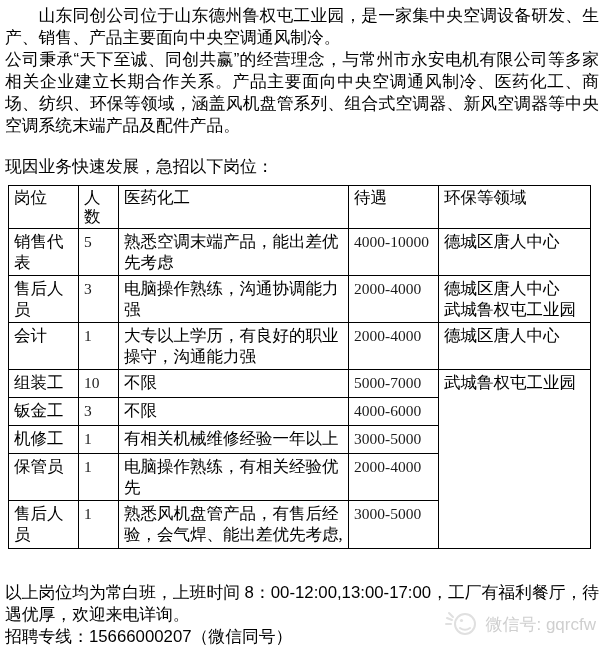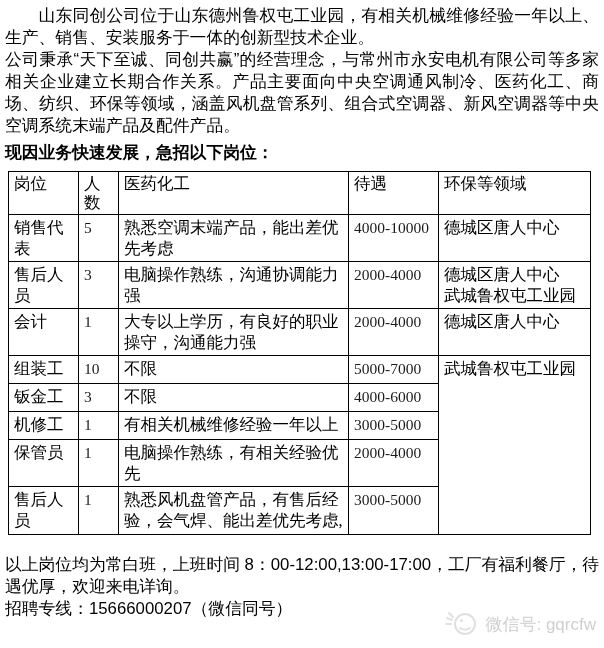--- a/index.html
+++ b/index.html
@@ -11,21 +11,21 @@
     color: #000000;
   }
   .doc { padding: 0 5px; }
   .doc-title {
     font-size: 21px; font-weight: bold;
     text-align: center; margin-top: 5px; line-height: 26px;
     letter-spacing: 0.5px;
   }
   .para { font-size: 16.8px; line-height: 22px; text-align: justify; }
   .para-indent { text-indent: 2em; margin-top: 5px; }
-  .recruit-line { margin-top: 5px; font-weight: bold; }
+  .recruit-line { margin-top: 19px; }
   table.jobs {
     border-collapse: collapse; table-layout: fixed;
     width: 582px; margin: 7px 0 0 3px;
     font-size: 16.5px;
     font-family: Liberation Serif, serif;
   }
   table.jobs th, table.jobs td {
     border: 1.5px solid #000000;
     padding: 2px 2px 2px 5px;
     vertical-align: top; text-align: left;
@@ -33,35 +33,35 @@
     overflow: hidden;
   }
   table.jobs thead th { line-height: 19px; }
   tr.row-1line { height: 28px; }
   tr.row-2line { height: 44px; }
   tr.row-last  { height: 48px; }
   thead tr { height: 37px; }
   .num { font-size: 15.5px; color: #1a1a1a; }
   .pre-line { white-space: pre-line; }
   .merged-loc { vertical-align: top; padding-top: 42px; text-align: center; }
-  .footer-note { margin-top: 19px; }
+  .footer-note { margin-top: 33px; }
   .hotline { margin-top: 0; }
   .watermark {
     position: absolute; right: 8px; bottom: 7px;
     display: flex; align-items: center; gap: 5px;
     color: #cfcfcf; font-size: 17px; line-height: 1; text-align: right;
   }
 </style>
 </head>
 <body>
 
 <div class="doc">
 
 
-  <p class="para para-indent">山东同创公司位于山东德州鲁权屯工业园，有相关机械维修经验一年以上、生产、销售、安装服务于一体的创新型技术企业。</p>
+  <p class="para para-indent">山东同创公司位于山东德州鲁权屯工业园，是一家集中央空调设备研发、生产、销售、产品主要面向中央空调通风制冷。</p>
   <p class="para">公司秉承“天下至诚、同创共赢”的经营理念，与常州市永安电机有限公司等多家相关企业建立长期合作关系。产品主要面向中央空调通风制冷、医药化工、商场、纺织、环保等领域，涵盖风机盘管系列、组合式空调器、新风空调器等中央空调系统末端产品及配件产品。</p>
   <p class="para recruit-line">现因业务快速发展，急招以下岗位：</p>
 
   <table class="jobs">
     <colgroup>
       <col style="width:70px">
         <col style="width:40px">
         <col style="width:230px">
         <col style="width:90px">
         <col style="width:152px">

